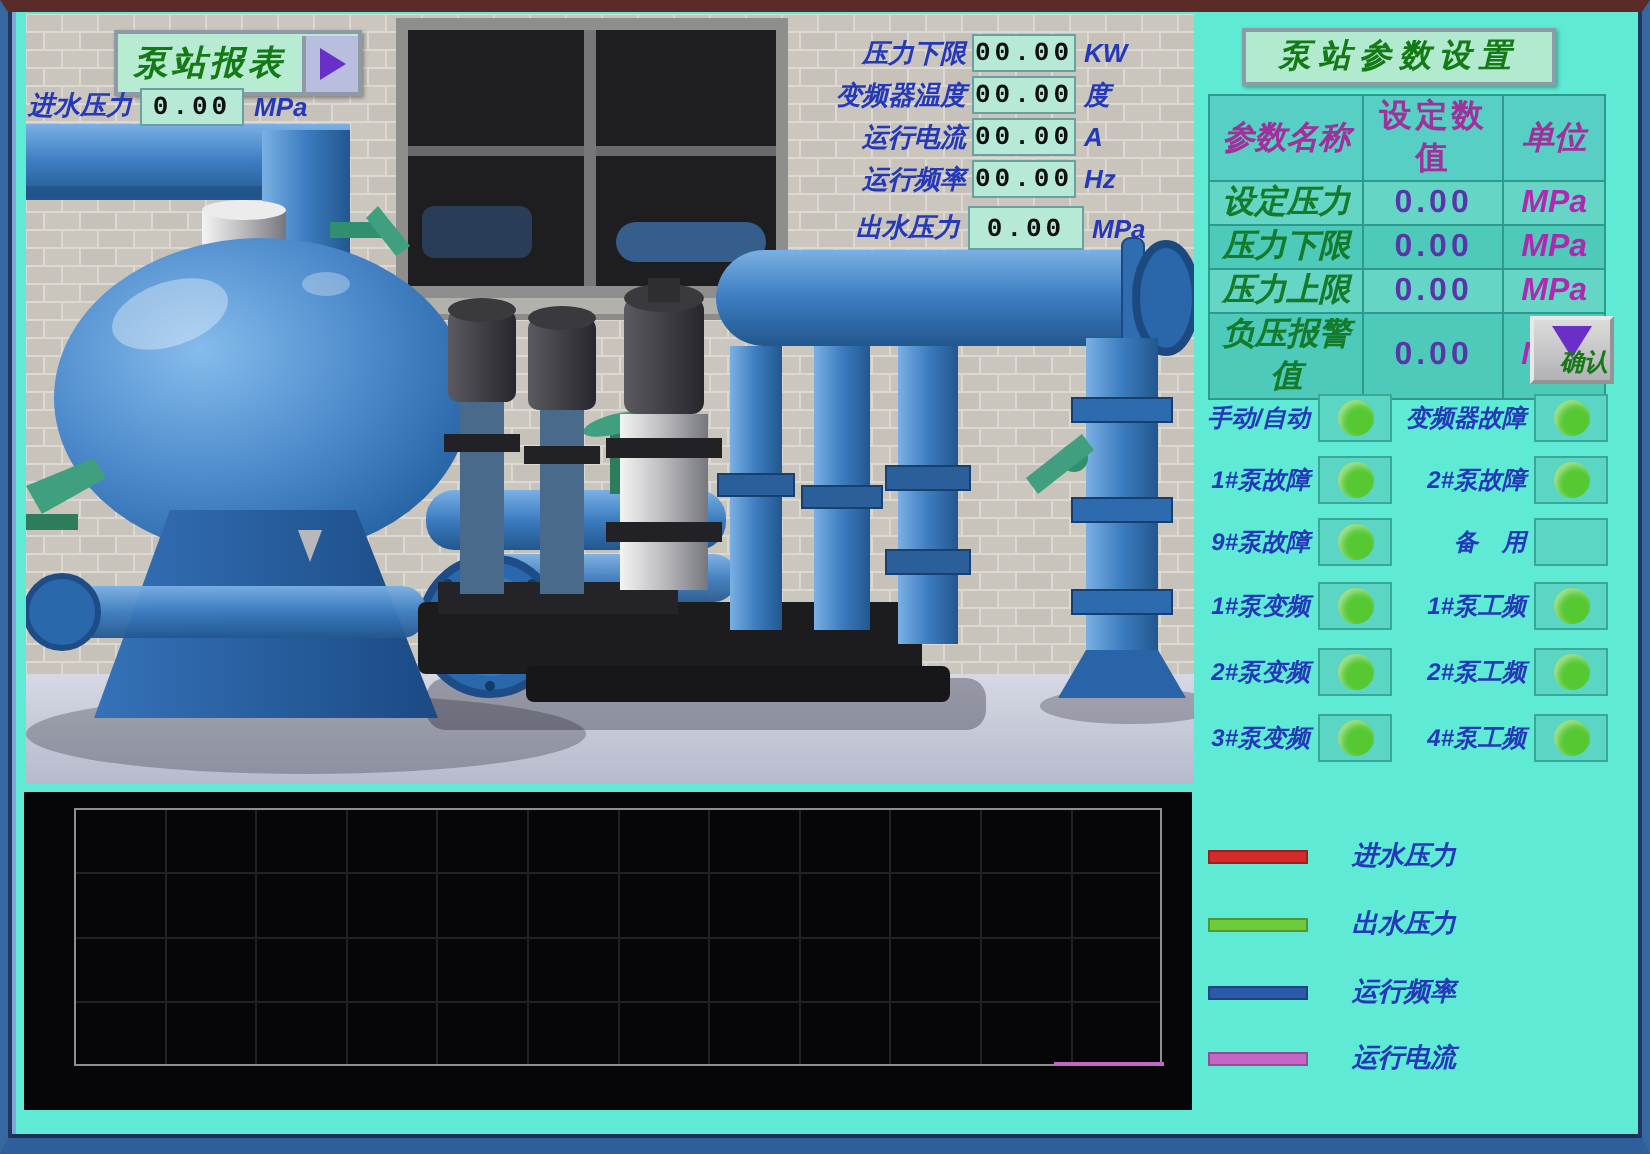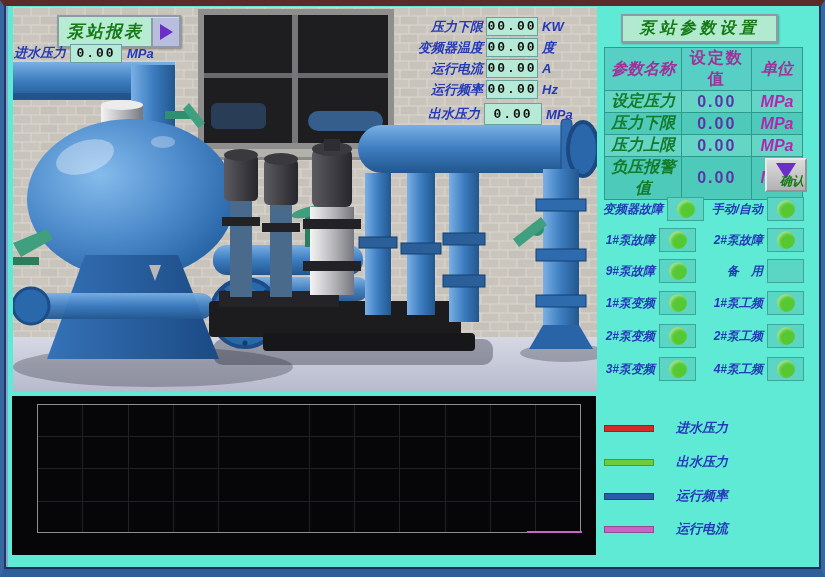--- a/index.html
+++ b/index.html
@@ -315,28 +315,28 @@
     </tr>
   </tbody>
     </table>
 
   <div class="confirm-btn">
     <span class="confirm-tri"></span>
     <span class="confirm-txt">确认</span>
   </div>
 
   <div class="status-row" style="top:190px">
+    <span class="sc sc1">
+        <span class="sl hmi-label">手动/自动</span>
+      <span class="st-box">
+          <span class="st-dot" style="background: rgb(85, 200, 50);"></span>
+        </span>
+      </span>
     <span class="sc sc2">
         <span class="sl hmi-label">变频器故障</span>
-      <span class="st-box">
-          <span class="st-dot" style="background: rgb(85, 200, 50);"></span>
-        </span>
-      </span>
-    <span class="sc sc1">
-        <span class="sl hmi-label">手动/自动</span>
       <span class="st-box">
           <span class="st-dot" style="background: rgb(85, 200, 50);"></span>
         </span>
       </span>
   </div>
   <div class="status-row" style="top:221px">
     <span class="sc sc1">
         <span class="sl hmi-label">1#泵故障</span>
       <span class="st-box">
           <span class="st-dot" style="background: rgb(85, 200, 50);"></span>

